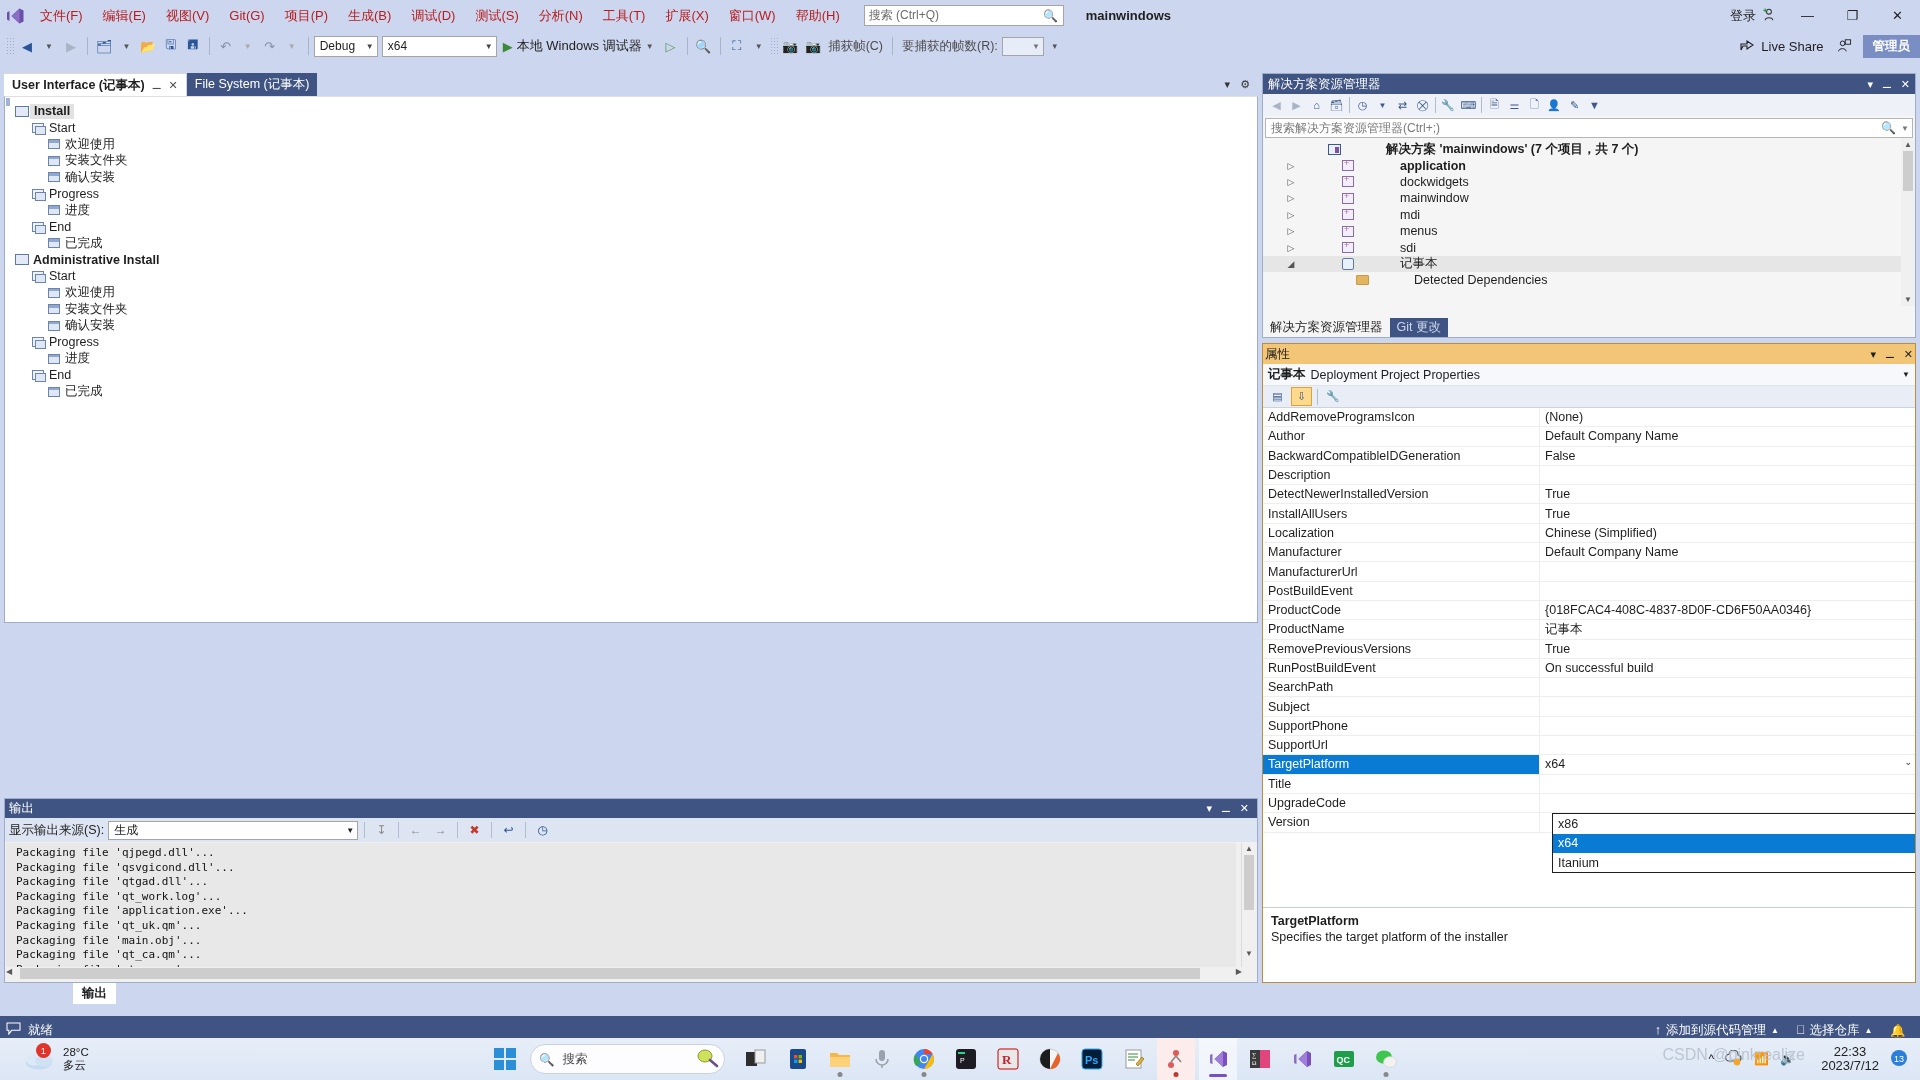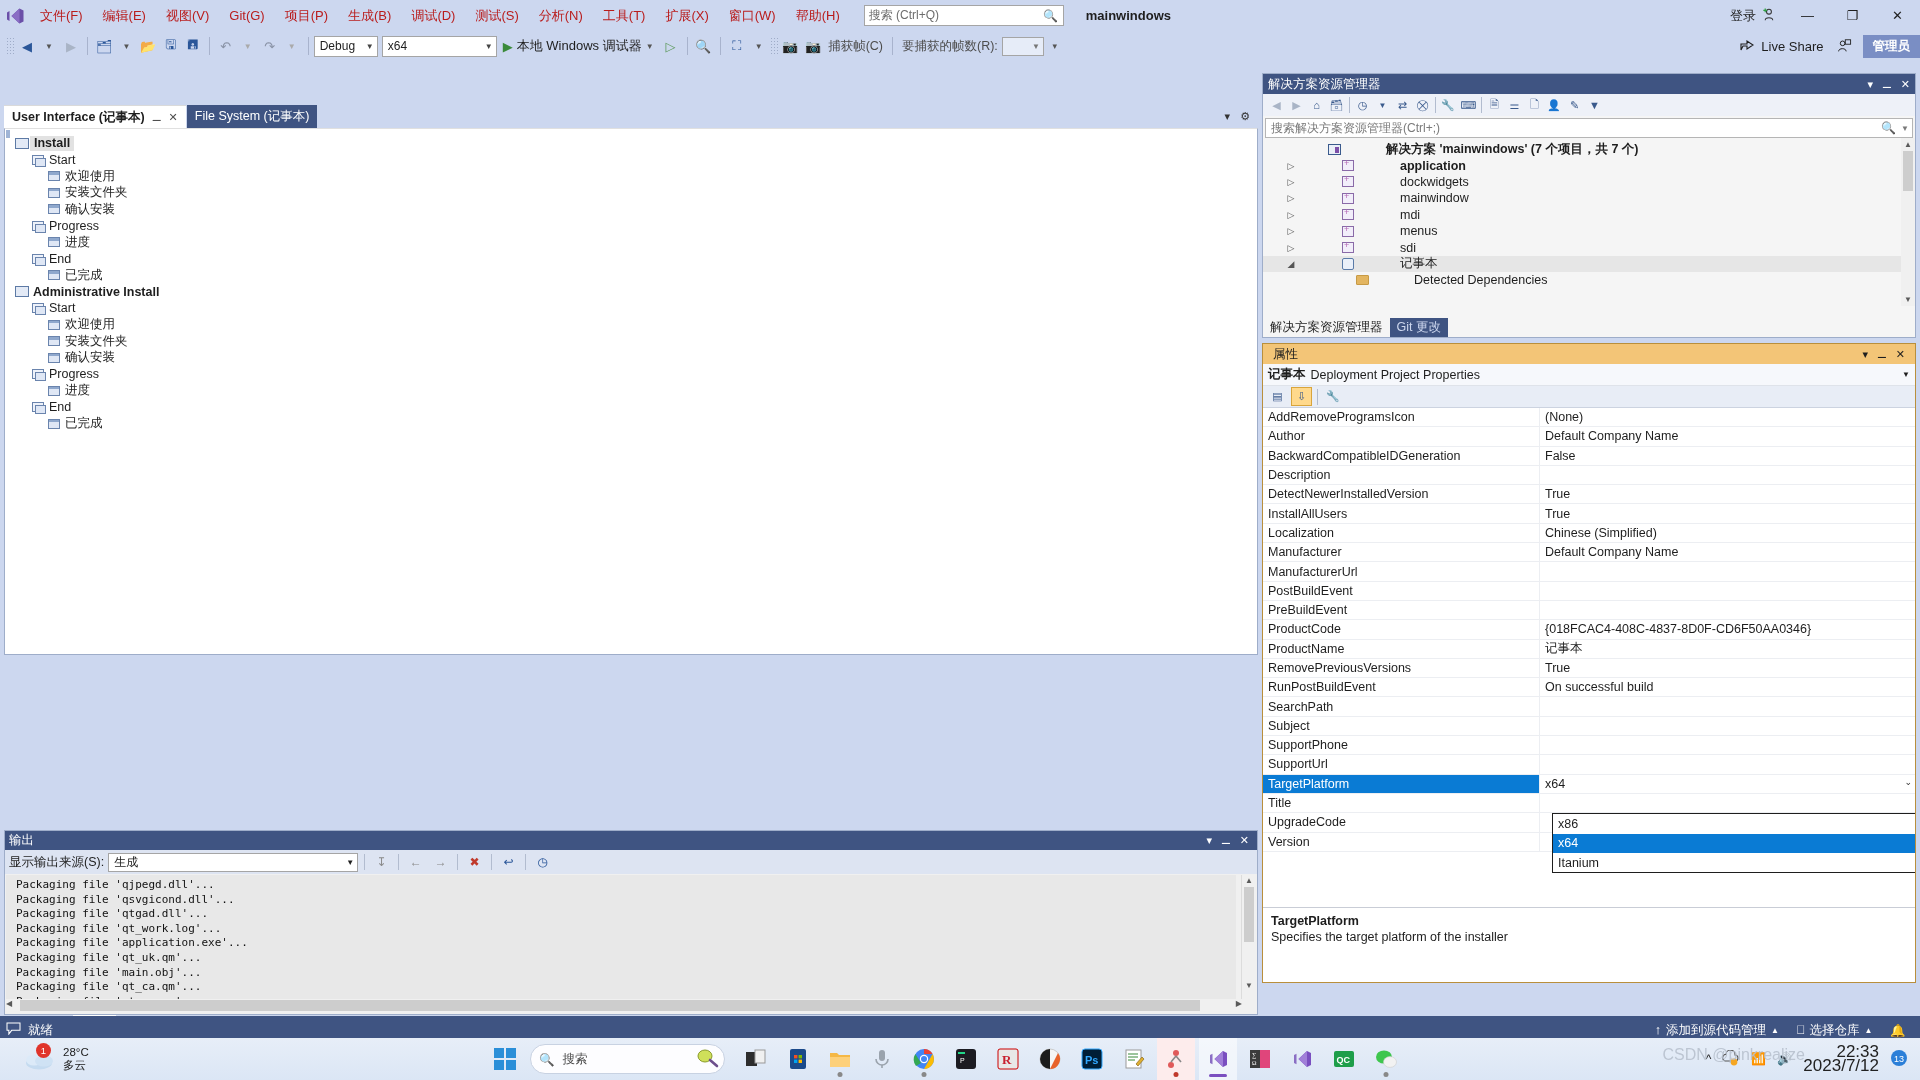--- a/index.html
+++ b/index.html
@@ -69,21 +69,21 @@
   .live-share { display:flex; align-items:center; gap:6px; font-size:13px; padding:0 8px; }
   .admin-badge {
     background:#7a8ec4; color:#fff; font-size:12.5px; font-weight:bold;
     padding:3px 10px; margin-left:8px;
   }
 
   
   .main { position:absolute; left:0; top:61px; width:1920px; height:955px; background:#ccd7ef; }
 
   
-  .docarea { position:absolute; left:4px; top:12px; width:1254px; height:910px;margin-top:32px; }
+  .docarea { position:absolute; left:4px; top:12px; width:1254px; height:910px; }
   .doctabs { display:flex; height:23px; }
   .doctab {
     display:flex; align-items:center; padding:0 8px; font-size:12.5px;
     height:23px; position:relative;
   }
   .doctab.active { background:#fff; border-top:1px solid #dadada;}
   .doctab.active .tname { font-weight:bold; }
   .doctab.inactive { background:#3f5482; color:#fff; margin-left:1px; }
   .doctab .pin, .doctab .x { margin-left:7px; color:#4f4f4f; font-size:11px; }
   .docbody {
@@ -186,21 +186,21 @@
   .icn-setup { width:12px;height:12px;border:1px solid #5a7ba8;background:#eaf0f9;display:inline-block;position:relative;border-radius:2px;}
   .icn-folder { width:13px;height:10px;background:#e3b560;display:inline-block;border:1px solid #c79a45;border-radius:1px;}
   .sol-scroll { position:absolute; right:0; top:0; width:14px; height:100%; background:#f0f0f0;}
   .sol-tabs { position:absolute; left:0; bottom:0; display:flex; height:19px; font-size:12.5px; }
   .sol-tab { padding:1px 7px; display:flex; align-items:center;}
   .sol-tab.sel { background:#f5f5f5; }
   .sol-tab.unsel { background:#3f5482; color:#cdd7ee; }
 
   
   .props { position:absolute; left:0; top:270px; width:654px; height:640px; background:#fff; border:1px solid #b98f3c;}
-  .props-head { height:20px; background:#f3c577; display:flex; align-items:center; padding:0 10px; font-size:12.5px; color:#1e1e1e;}
+  .props-head { height:20px; background:#f3c577; display:flex; align-items:center; padding:0 2px; font-size:12.5px; color:#1e1e1e;}
   .props-head .acts { margin-left:auto; display:flex; gap:9px; font-size:11px; }
   .props-obj { height:22px; background:#f6f8fc; display:flex; align-items:center; padding:0 5px; font-size:12.5px; border-bottom:1px solid #dfe3ea;}
   .props-obj .nm { font-weight:bold; margin-right:5px; }
   .props-obj .arrow { margin-left:auto; font-size:8px; }
   .props-tb { height:22px; background:#e8edf6; display:flex; align-items:center; padding:0 4px; gap:3px; border-bottom:1px solid #ccd3e0;}
   .props-tb .pb { width:21px;height:19px;display:flex;align-items:center;justify-content:center;font-size:11px;color:#3a5a8c;}
   .props-tb .pb.on { background:#ffd98c; border:1px solid #d9a53c;}
   .props-list { position:relative; height:500px; overflow:hidden; background:#fff;}
   .prow { display:flex; height:19.3px; font-size:12.5px; border-bottom:1px solid #eceef2; }
   .prow .pn { width:277px; padding-left:5px; display:flex; align-items:center; border-right:1px solid #eceef2;}
@@ -245,21 +245,21 @@
   .winlogo i { background:#2b8fd8; display:block; }
   .tsearch {
     width:195px; height:30px; background:#fdfdff; border:1px solid #c8d2e2; border-radius:16px;
     display:flex; align-items:center; padding:0 8px; gap:8px; font-size:12.5px; color:#4a4a4a;
     margin-left:6px; margin-right:8px; position:relative;
   }
   .tapp { width:38px; height:42px; display:flex; align-items:center; justify-content:center; position:relative;}
   .tapp .dot { position:absolute; bottom:3px; left:50%; transform:translateX(-50%); width:5px;height:5px;border-radius:50%;background:#888; }
   .tapp.active-bg { background:rgba(255,255,255,.55); }
   .tray { position:absolute; right:12px; top:0; height:42px; display:flex; align-items:center; gap:11px; font-size:12px; color:#222;}
-  .clock { text-align:right; font-size:17px; line-height:14px; }
+  .clock { text-align:center; font-size:13px; line-height:14px;margin-left:15px; }
   .watermark {
     position:absolute; right:115px; top:1046px; font-size:16px; color:#b6bfcc;
     font-family:"Liberation Sans", sans-serif; white-space:nowrap; opacity:.85;
   }
 </style>
 </head>
 <body>
 
 <div id="app">
 
@@ -763,26 +763,20 @@
                   <span></span>
                 </div>
               </div>
               <div class="prow">
                 <div class="pn">PostBuildEvent</div>
                 <div class="pv">
                   <span></span>
                 </div>
               </div>
               <div class="prow">
-                <div class="pn">PreBuildEvent</div>
-                <div class="pv">
-                  <span></span>
-                </div>
-              </div>
-              <div class="prow">
                 <div class="pn">ProductCode</div>
                 <div class="pv">
                   <span>{018FCAC4-408C-4837-8D0F-CD6F50AA0346}</span>
                 </div>
               </div>
               <div class="prow">
                 <div class="pn">ProductName</div>
                 <div class="pv">
                   <span>记事本</span>
                 </div>

